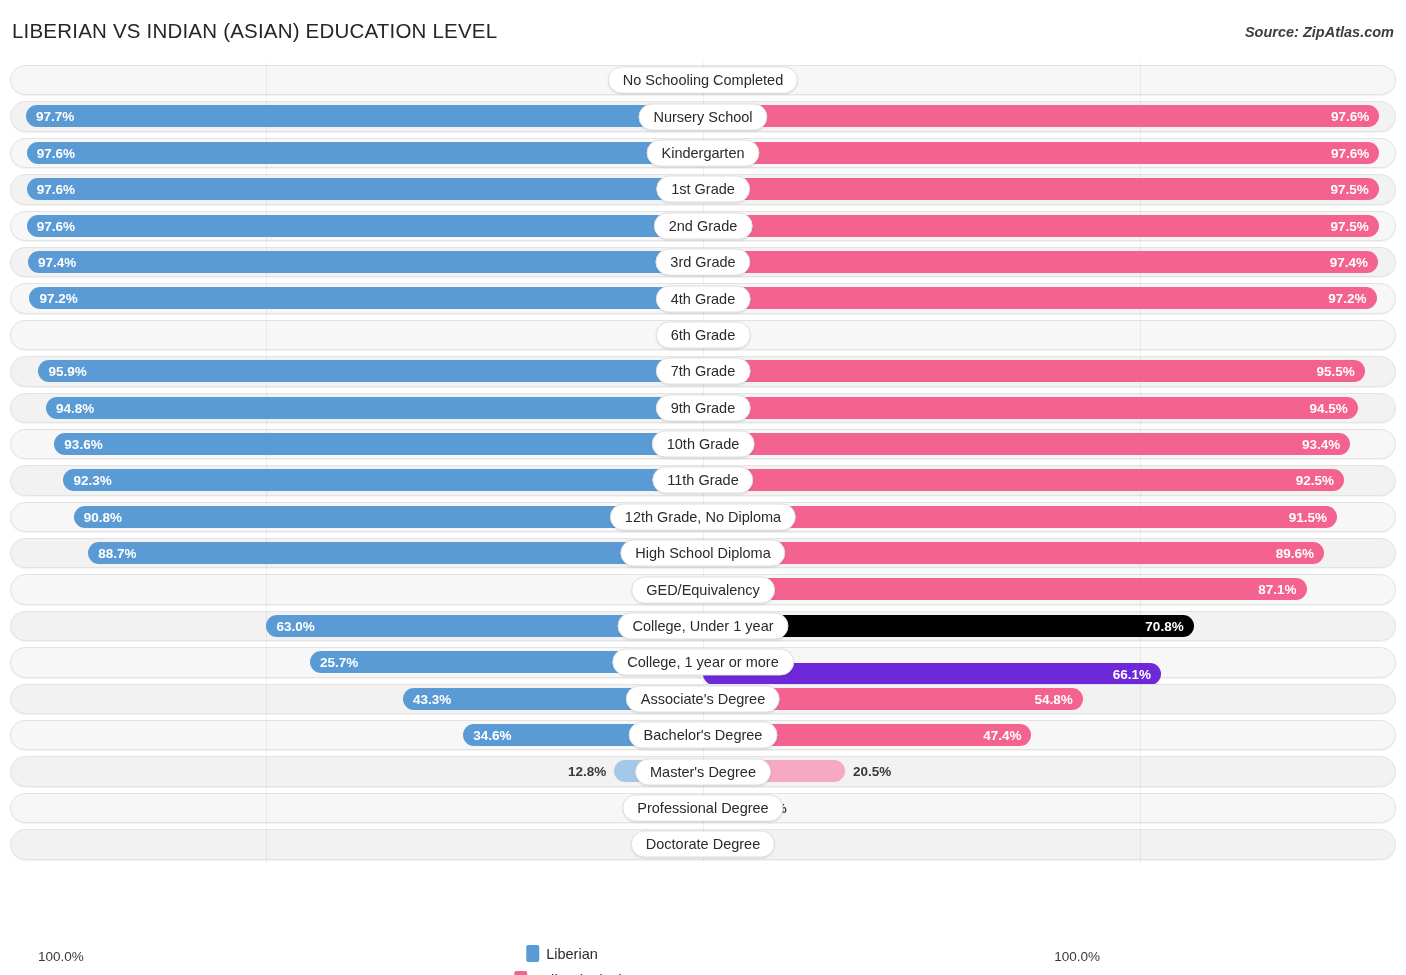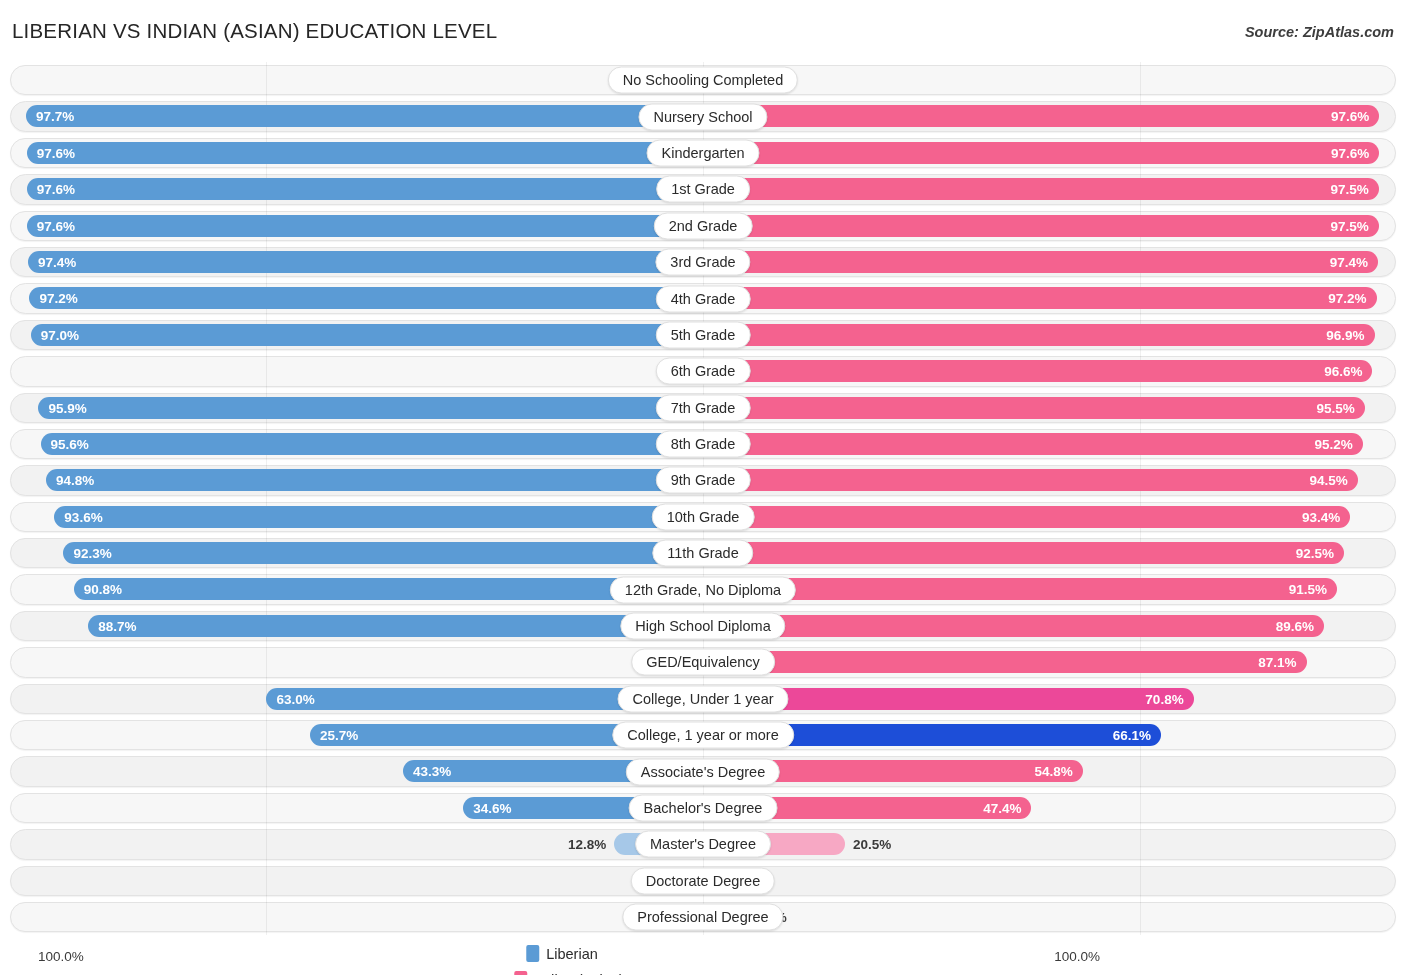--- a/index.html
+++ b/index.html
@@ -208,69 +208,40 @@
         <div class="hairline" style="left: 703px;"></div>
         <div class="hairline" style="left: 1140px;"></div>
         <div class="bar left" style="width: 673.596px; background: rgb(91, 155, 213);">
           <span class="val">97.2%</span>
         </div>
         <div class="bar right" style="width: 673.596px; background: rgb(244, 98, 143);">
           <span class="val">97.2%</span>
         </div>
         <div class="pill">4th Grade</div>
       </div>
-      <div class="row alt">
-        <div class="track"></div>
-        <div class="hairline" style="left: 266px;"></div>
-        <div class="hairline" style="left: 703px;"></div>
-        <div class="hairline" style="left: 1140px;"></div>
-        <div class="bar left" style="width: 672.21px; background: rgb(91, 155, 213);">
-          <span class="val">97.0%</span>
-        </div>
-        <div class="bar right" style="width: 671.517px; background: rgb(244, 98, 143);">
-          <span class="val">96.9%</span>
-        </div>
-        <div class="pill">5th Grade</div>
-      </div>
-      <div class="row">
-        <div class="track"></div>
-        <div class="hairline" style="left: 266px;"></div>
-        <div class="hairline" style="left: 703px;"></div>
-        <div class="hairline" style="left: 1140px;"></div>
-        <div class="bar right" style="width: 669.438px; background: rgb(244, 98, 143);">
-          <span class="val">96.6%</span>
-        </div>
+      <div class="row">
+        <div class="track"></div>
+        <div class="hairline" style="left: 266px;"></div>
+        <div class="hairline" style="left: 703px;"></div>
+        <div class="hairline" style="left: 1140px;"></div>
         <div class="pill">6th Grade</div>
       </div>
       <div class="row alt">
         <div class="track"></div>
         <div class="hairline" style="left: 266px;"></div>
         <div class="hairline" style="left: 703px;"></div>
         <div class="hairline" style="left: 1140px;"></div>
         <div class="bar left" style="width: 664.587px; background: rgb(91, 155, 213);">
           <span class="val">95.9%</span>
         </div>
         <div class="bar right" style="width: 661.815px; background: rgb(244, 98, 143);">
           <span class="val">95.5%</span>
         </div>
         <div class="pill">7th Grade</div>
       </div>
-      <div class="row">
-        <div class="track"></div>
-        <div class="hairline" style="left: 266px;"></div>
-        <div class="hairline" style="left: 703px;"></div>
-        <div class="hairline" style="left: 1140px;"></div>
-        <div class="bar left" style="width: 662.508px; background: rgb(91, 155, 213);">
-          <span class="val">95.6%</span>
-        </div>
-        <div class="bar right" style="width: 659.736px; background: rgb(244, 98, 143);">
-          <span class="val">95.2%</span>
-        </div>
-        <div class="pill">8th Grade</div>
-      </div>
       <div class="row alt">
         <div class="track"></div>
         <div class="hairline" style="left: 266px;"></div>
         <div class="hairline" style="left: 703px;"></div>
         <div class="hairline" style="left: 1140px;"></div>
         <div class="bar left" style="width: 656.964px; background: rgb(91, 155, 213);">
           <span class="val">94.8%</span>
         </div>
         <div class="bar right" style="width: 654.885px; background: rgb(244, 98, 143);">
           <span class="val">94.5%</span>
@@ -340,34 +311,34 @@
         <div class="pill">GED/Equivalency</div>
       </div>
       <div class="row alt">
         <div class="track"></div>
         <div class="hairline" style="left: 266px;"></div>
         <div class="hairline" style="left: 703px;"></div>
         <div class="hairline" style="left: 1140px;"></div>
         <div class="bar left" style="width: 436.59px; background: rgb(91, 155, 213);">
           <span class="val">63.0%</span>
         </div>
-        <div class="bar right" style="width: 490.644px; background: #ec4899;">
+        <div class="bar right" style="width: 490.644px; background: #000000;">
           <span class="val">70.8%</span>
         </div>
         <div class="pill">College, Under 1 year</div>
       </div>
       <div class="row">
         <div class="track"></div>
         <div class="hairline" style="left: 266px;"></div>
         <div class="hairline" style="left: 703px;"></div>
         <div class="hairline" style="left: 1140px;"></div>
         <div class="bar left" style="width: 392.931px; background: rgb(91, 155, 213);">
           <span class="val">25.7%</span>
         </div>
-        <div class="bar right" style="width: 458.073px; background: #1d4ed8;">
+        <div class="bar right" style="width: 458.073px; background: #6d28d9; margin-top: 12px;">
           <span class="val">66.1%</span>
         </div>
         <div class="pill">College, 1 year or more</div>
       </div>
       <div class="row alt">
         <div class="track"></div>
         <div class="hairline" style="left: 266px;"></div>
         <div class="hairline" style="left: 703px;"></div>
         <div class="hairline" style="left: 1140px;"></div>
         <div class="bar left" style="width: 300.069px; background: rgb(91, 155, 213);">
@@ -397,45 +368,45 @@
         <div class="hairline" style="left: 703px;"></div>
         <div class="hairline" style="left: 1140px;"></div>
         <div class="bar left" style="width: 88.704px; background: rgb(166, 200, 232);">
           <span class="val outside">12.8%</span>
         </div>
         <div class="bar right" style="width: 142.065px; background: rgb(247, 168, 196);">
           <span class="val outside">20.5%</span>
         </div>
         <div class="pill">Master's Degree</div>
       </div>
+      <div class="row">
+        <div class="track"></div>
+        <div class="hairline" style="left: 266px;"></div>
+        <div class="hairline" style="left: 703px;"></div>
+        <div class="hairline" style="left: 1140px;"></div>
+        <div class="bar left" style="width: 24.948px; background: rgb(166, 200, 232);">
+          <span class="val outside">3.6%</span>
+        </div>
+        <div class="bar right" style="width: 45.045px; background: rgb(247, 168, 196);">
+          <span class="val outside">6.5%</span>
+        </div>
+        <div class="pill">Professional Degree</div>
+      </div>
       <div class="row alt">
         <div class="track"></div>
         <div class="hairline" style="left: 266px;"></div>
         <div class="hairline" style="left: 703px;"></div>
         <div class="hairline" style="left: 1140px;"></div>
         <div class="bar left" style="width: 10.395px; background: rgb(166, 200, 232);">
           <span class="val outside">1.5%</span>
         </div>
         <div class="bar right" style="width: 20.097px; background: rgb(247, 168, 196);">
           <span class="val outside">2.9%</span>
         </div>
         <div class="pill">Doctorate Degree</div>
-      </div>
-      <div class="row">
-        <div class="track"></div>
-        <div class="hairline" style="left: 266px;"></div>
-        <div class="hairline" style="left: 703px;"></div>
-        <div class="hairline" style="left: 1140px;"></div>
-        <div class="bar left" style="width: 24.948px; background: rgb(166, 200, 232);">
-          <span class="val outside">3.6%</span>
-        </div>
-        <div class="bar right" style="width: 45.045px; background: rgb(247, 168, 196);">
-          <span class="val outside">6.5%</span>
-        </div>
-        <div class="pill">Professional Degree</div>
       </div>
     </div>
 
   <div class="footer">
     <div class="axis-left">100.0%</div>
     <div class="legend" id="legend">
         <div class="item">
           <span class="swatch" style="background: rgb(91, 155, 213);"></span>
           <span class="lbl">Liberian</span>
         </div>

